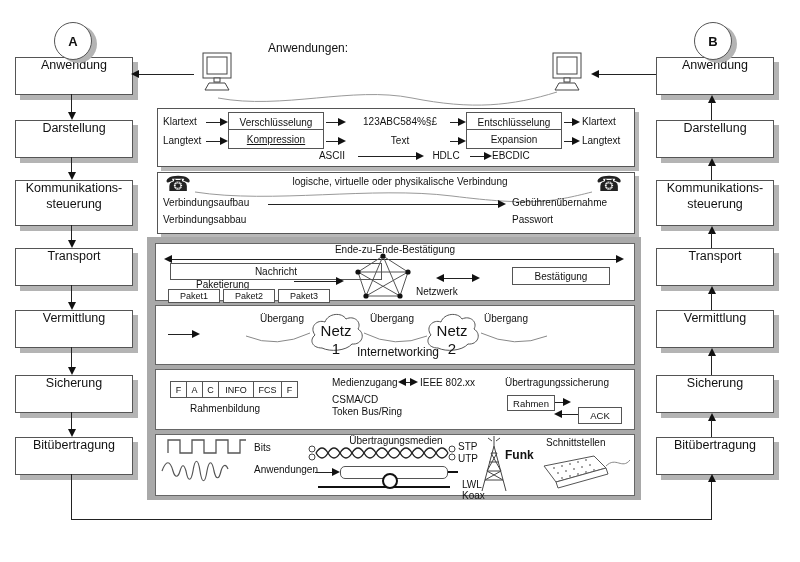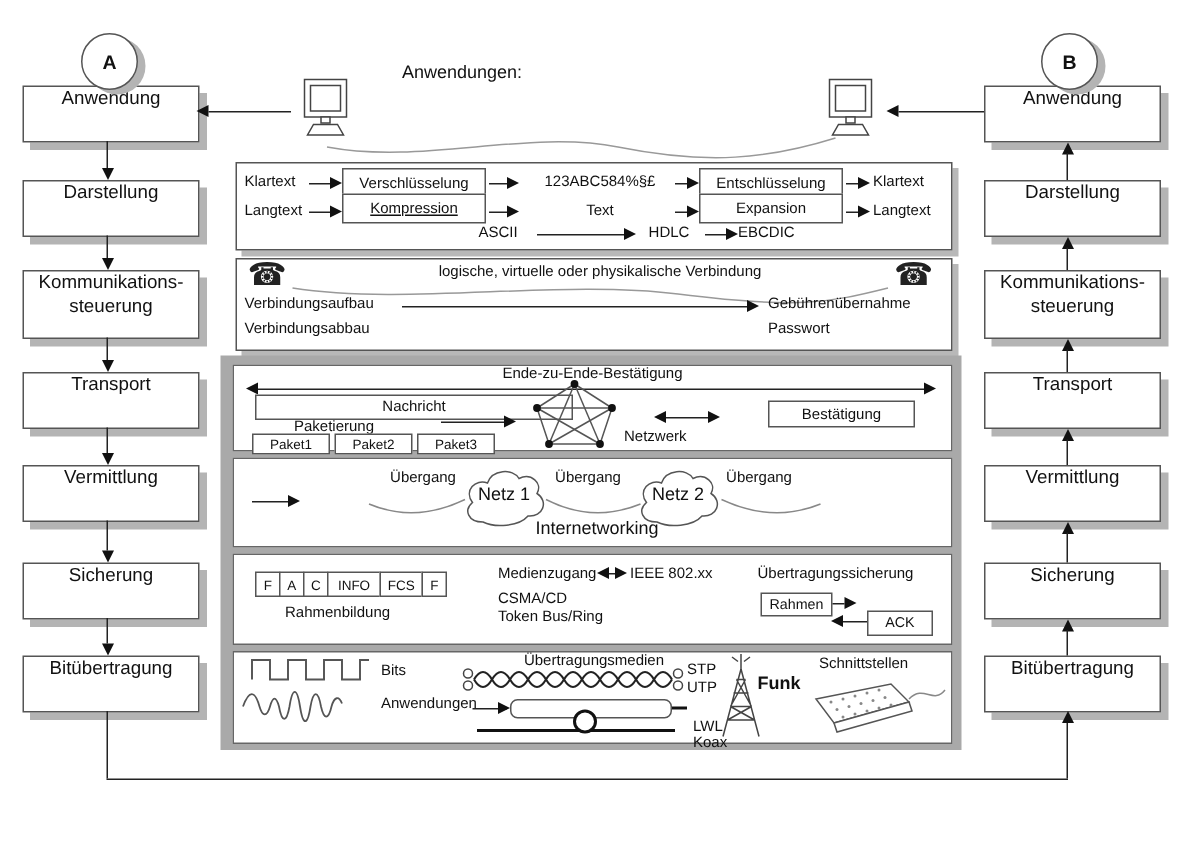--- a/index.html
+++ b/index.html
@@ -22,21 +22,21 @@
   .hl{position:absolute;height:1px;background:#222;}
   .vl{position:absolute;width:1px;background:#222;}
   .hl2{position:absolute;height:2px;background:#111;}
   .tri{position:absolute;width:0;height:0;}
   .tr{border-top:4px solid transparent;border-bottom:4px solid transparent;border-left:8px solid #111;}
   .tl{border-top:4px solid transparent;border-bottom:4px solid transparent;border-right:8px solid #111;}
   .tu{border-left:4px solid transparent;border-right:4px solid transparent;border-bottom:8px solid #111;}
   .td{border-left:4px solid transparent;border-right:4px solid transparent;border-top:8px solid #111;}
   
   .t10{position:absolute;font-size:10px;line-height:1.25;white-space:nowrap;}
-  .t9{position:absolute;font-size:12px;line-height:1.2;white-space:nowrap;}
+  .t9{position:absolute;font-size:15px;line-height:1.2;white-space:nowrap;}
   .t12{position:absolute;font-size:12px;line-height:1.35;}
   .ctr{text-align:center;white-space:normal;}
   .sbox{position:absolute;background:#fff;border:1px solid #555;display:flex;align-items:center;
         justify-content:center;font-size:10px;text-align:center;}
   .cellrow{position:absolute;display:flex;}
   .fcell{border:1px solid #555;margin-left:-1px;height:15px;display:flex;align-items:center;
         justify-content:center;font-size:9px;background:#fff;}
   .phone{position:absolute;font-size:21px;color:#222;line-height:1;}
   svg{position:absolute;overflow:visible;}
 </style>

